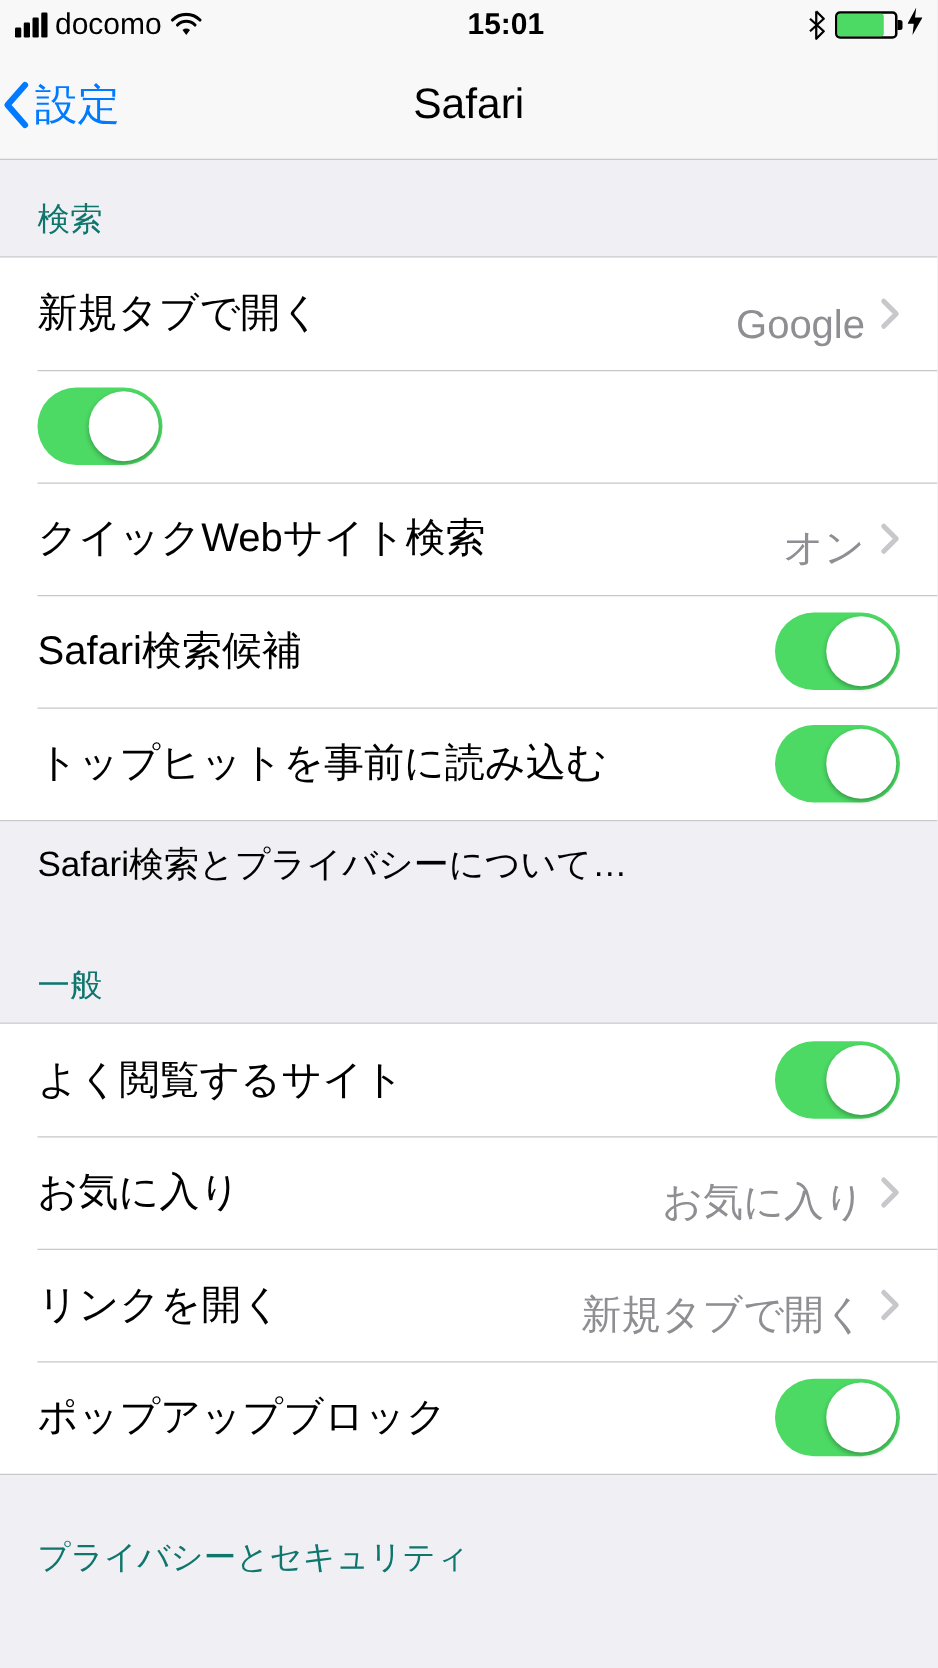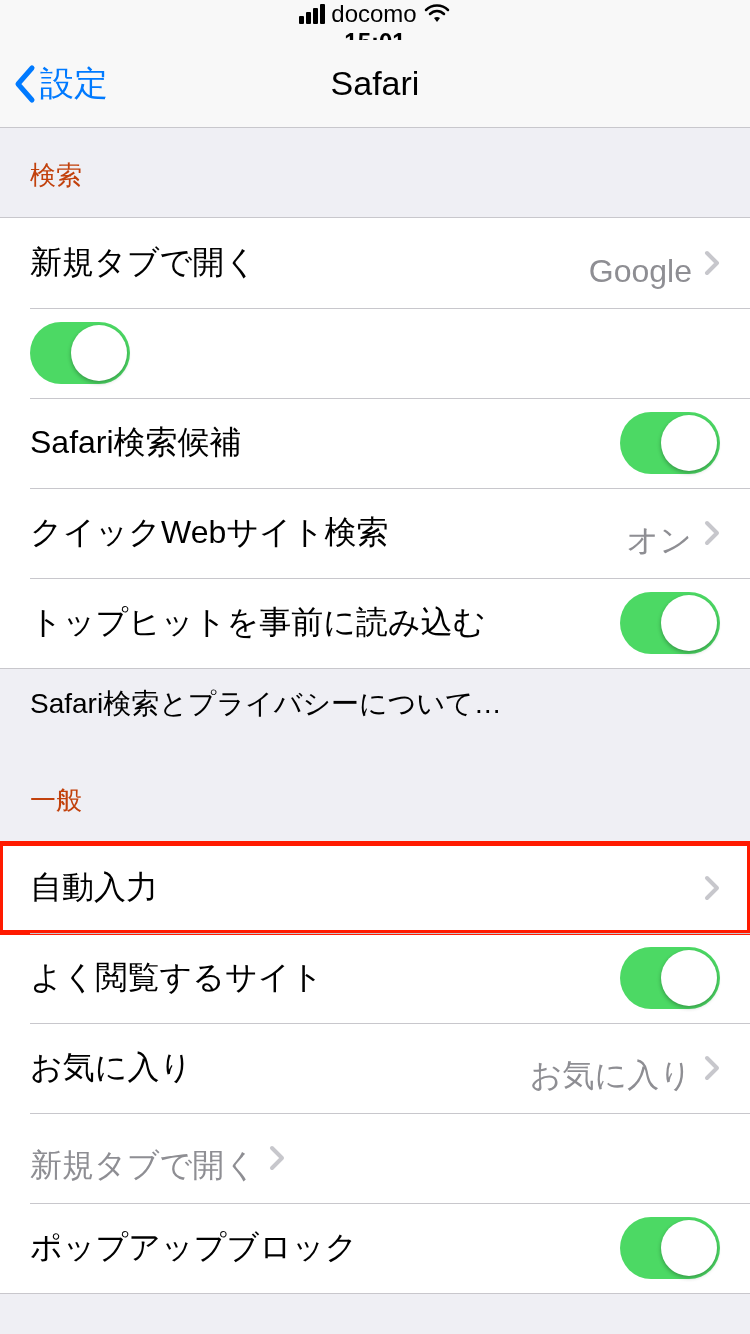--- a/index.html
+++ b/index.html
@@ -14,21 +14,20 @@
   
   .status-bar {
     height: 40px;
     display: flex;
     align-items: center;
     justify-content: space-between;
     padding: 0 12px;
     background: #f8f8f8;
     font-size: 24px;
     font-weight: 500;
-    flex-direction: column;
   }
   .status-left { display: flex; align-items: center; gap: 6px; }
   .status-right { display: flex; align-items: center; gap: 8px; }
   .signal-bars { display: flex; align-items: flex-end; gap: 2px; }
   .signal-bars span { width: 5px; background: #000; border-radius: 1px; }
   .signal-bars span:nth-child(1){height:8px}
   .signal-bars span:nth-child(2){height:12px}
   .signal-bars span:nth-child(3){height:16px}
   .signal-bars span:nth-child(4){height:20px}
   .carrier { font-size: 24px; }
@@ -49,31 +48,31 @@
   .nav-bar {
     height: 88px;
     background: #f8f8f8;
     border-bottom: 1px solid #c8c7cc;
     position: relative;
     display: flex;
     align-items: center;
   }
   .back-btn {
     display: flex; align-items: center; gap: 4px;
-    color: #007aff; font-size: 34px; padding-left: 12px;
+    color: #007aff; font-size: 34px; 
   }
   .back-chevron svg { display:block; }
   .nav-title {
     position: absolute; left: 0; right: 0; text-align: center;
     font-size: 34px; font-weight: 400; pointer-events: none;
   }
 
   
   .section-header {
-    font-size: 26px; color: #c2410c; padding: 30px 30px 24px;
+    font-size: 26px; color: #0f766e; padding: 30px 30px 12px;
   }
   .section-footer {
     font-size: 28px; color: #000000; padding: 16px 30px 12px;
   }
 
   .cell-group {
     background: #fff;
     border-top: 1px solid #c8c7cc;
     border-bottom: 1px solid #c8c7cc;
   }
@@ -174,76 +173,69 @@
     </span>
   </div>
 
   <div class="cell">
     <div class="toggle">
         <div class="toggle-knob"></div>
       </div>
   </div>
 
   <div class="cell">
-    <span class="cell-label">Safari検索候補</span>
-    <div class="toggle">
-        <div class="toggle-knob"></div>
-      </div>
-  </div>
-
-  <div class="cell">
     <span class="cell-label">クイックWebサイト検索</span>
     <span class="cell-value">オン</span>
     <span class="chevron">
       <svg width="16" height="26" viewBox="0 0 16 26">
           <polyline points="3,3 13,13 3,23" stroke="#c7c7cc" stroke-width="4" fill="none" stroke-linecap="round" stroke-linejoin="round"></polyline>
         </svg>
     </span>
   </div>
 
   <div class="cell">
+    <span class="cell-label">Safari検索候補</span>
+    <div class="toggle">
+        <div class="toggle-knob"></div>
+      </div>
+  </div>
+
+  <div class="cell">
     <span class="cell-label">トップヒットを事前に読み込む</span>
     <div class="toggle">
         <div class="toggle-knob"></div>
       </div>
   </div>
 
 </div>
 <div class="section-footer">Safari検索とプライバシーについて…</div>
 
 <div class="section-header" style="padding-top:48px">一般</div>
 <div class="cell-group">
 
-  <div class="cell highlight">
-    <span class="cell-label">自動入力</span>
-    <span class="chevron">
-      <svg width="16" height="26" viewBox="0 0 16 26">
-          <polyline points="3,3 13,13 3,23" stroke="#c7c7cc" stroke-width="4" fill="none" stroke-linecap="round" stroke-linejoin="round"></polyline>
-        </svg>
-    </span>
-  </div>
 
   <div class="cell">
     <span class="cell-label">よく閲覧するサイト</span>
     <div class="toggle">
         <div class="toggle-knob"></div>
       </div>
   </div>
 
   <div class="cell">
     <span class="cell-label">お気に入り</span>
     <span class="cell-value">お気に入り</span>
     <span class="chevron">
       <svg width="16" height="26" viewBox="0 0 16 26">
           <polyline points="3,3 13,13 3,23" stroke="#c7c7cc" stroke-width="4" fill="none" stroke-linecap="round" stroke-linejoin="round"></polyline>
         </svg>
     </span>
   </div>
 
   <div class="cell">
+    <span class="cell-label">リンクを開く</span>
     <span class="cell-value">新規タブで開く</span>
     <span class="chevron">
       <svg width="16" height="26" viewBox="0 0 16 26">
           <polyline points="3,3 13,13 3,23" stroke="#c7c7cc" stroke-width="4" fill="none" stroke-linecap="round" stroke-linejoin="round"></polyline>
         </svg>
     </span>
   </div>
 
   <div class="cell">
     <span class="cell-label">ポップアップブロック</span>

